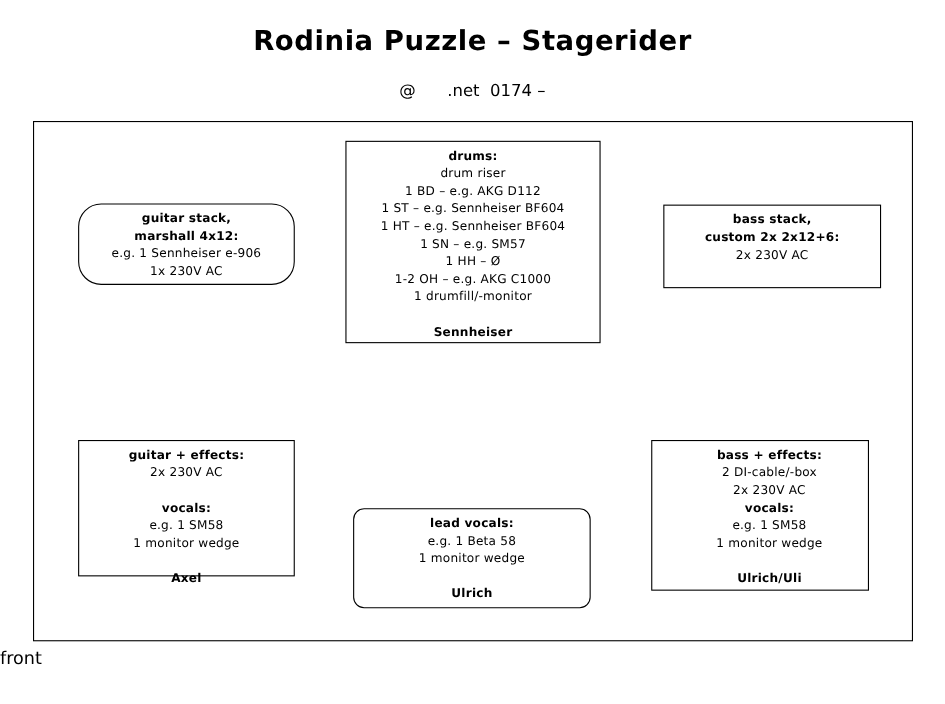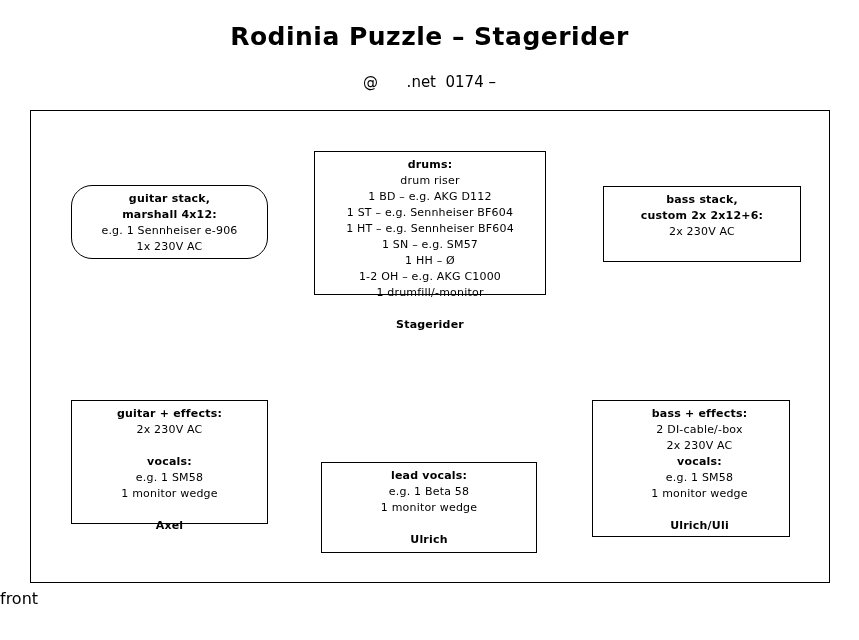--- a/index.html
+++ b/index.html
@@ -52,25 +52,25 @@
     text-align: center;
     font-size: 11px;
     line-height: 16px;
     padding-top: 5px;
     box-sizing: border-box;
     letter-spacing: 0.2px;
   }
   .box .line.bold {
     font-weight: bold;
   }
-  .box-drums          { left: 283px; top: 40px;  width: 232px; height: 144px; }
+  .box-drums          { left: 283px; top: 17px;  width: 232px; height: 184px; }
   .box-guitar-stack   { left: 40px;  top: 74px;  width: 197px; height: 74px; border-radius: 21px;  }
   .box-bass-stack     { left: 572px; top: 75px;  width: 198px; height: 76px; text-align: center;  }
   .box-guitar-effects { left: 40px;  top: 289px; width: 197px; height: 124px; }
-  .box-lead-vocals    { left: 290px; top: 351px; width: 216px; height: 91px;  }
+  .box-lead-vocals    { left: 290px; top: 351px; width: 216px; height: 91px; border-radius: 10px;  }
   .box-bass-effects   { left: 561px; top: 289px; width: 198px; height: 137px; padding-left: 17px; }
   .front-label {
     position: absolute;
     left: 0;
     top: 589px;
     width: 100%;
     text-align: left;
     font-size: 16px;
     line-height: 20px;
   }
@@ -90,21 +90,21 @@
         <div class="line bold">drums:</div>
         <div class="line">drum riser</div>
         <div class="line">1 BD – e.g. AKG D112</div>
         <div class="line">1 ST – e.g. Sennheiser BF604</div>
         <div class="line">1 HT – e.g. Sennheiser BF604</div>
         <div class="line">1 SN – e.g. SM57</div>
         <div class="line">1 HH – Ø</div>
         <div class="line">1-2 OH – e.g. AKG C1000</div>
         <div class="line">1 drumfill/-monitor</div>
         <div class="line">&nbsp;</div>
-        <div class="line bold">Stagerider</div>
+        <div class="line bold">Sennheiser</div>
       </div>
     <div class="box box-guitar-stack">
         <div class="line bold">guitar stack,</div>
         <div class="line bold">marshall 4x12:</div>
         <div class="line">e.g. 1 Sennheiser e-906</div>
         <div class="line">1x 230V AC</div>
       </div>
     <div class="box box-bass-stack">
         <div class="line bold">bass stack,</div>
         <div class="line bold">custom 2x 2x12+6:</div>

